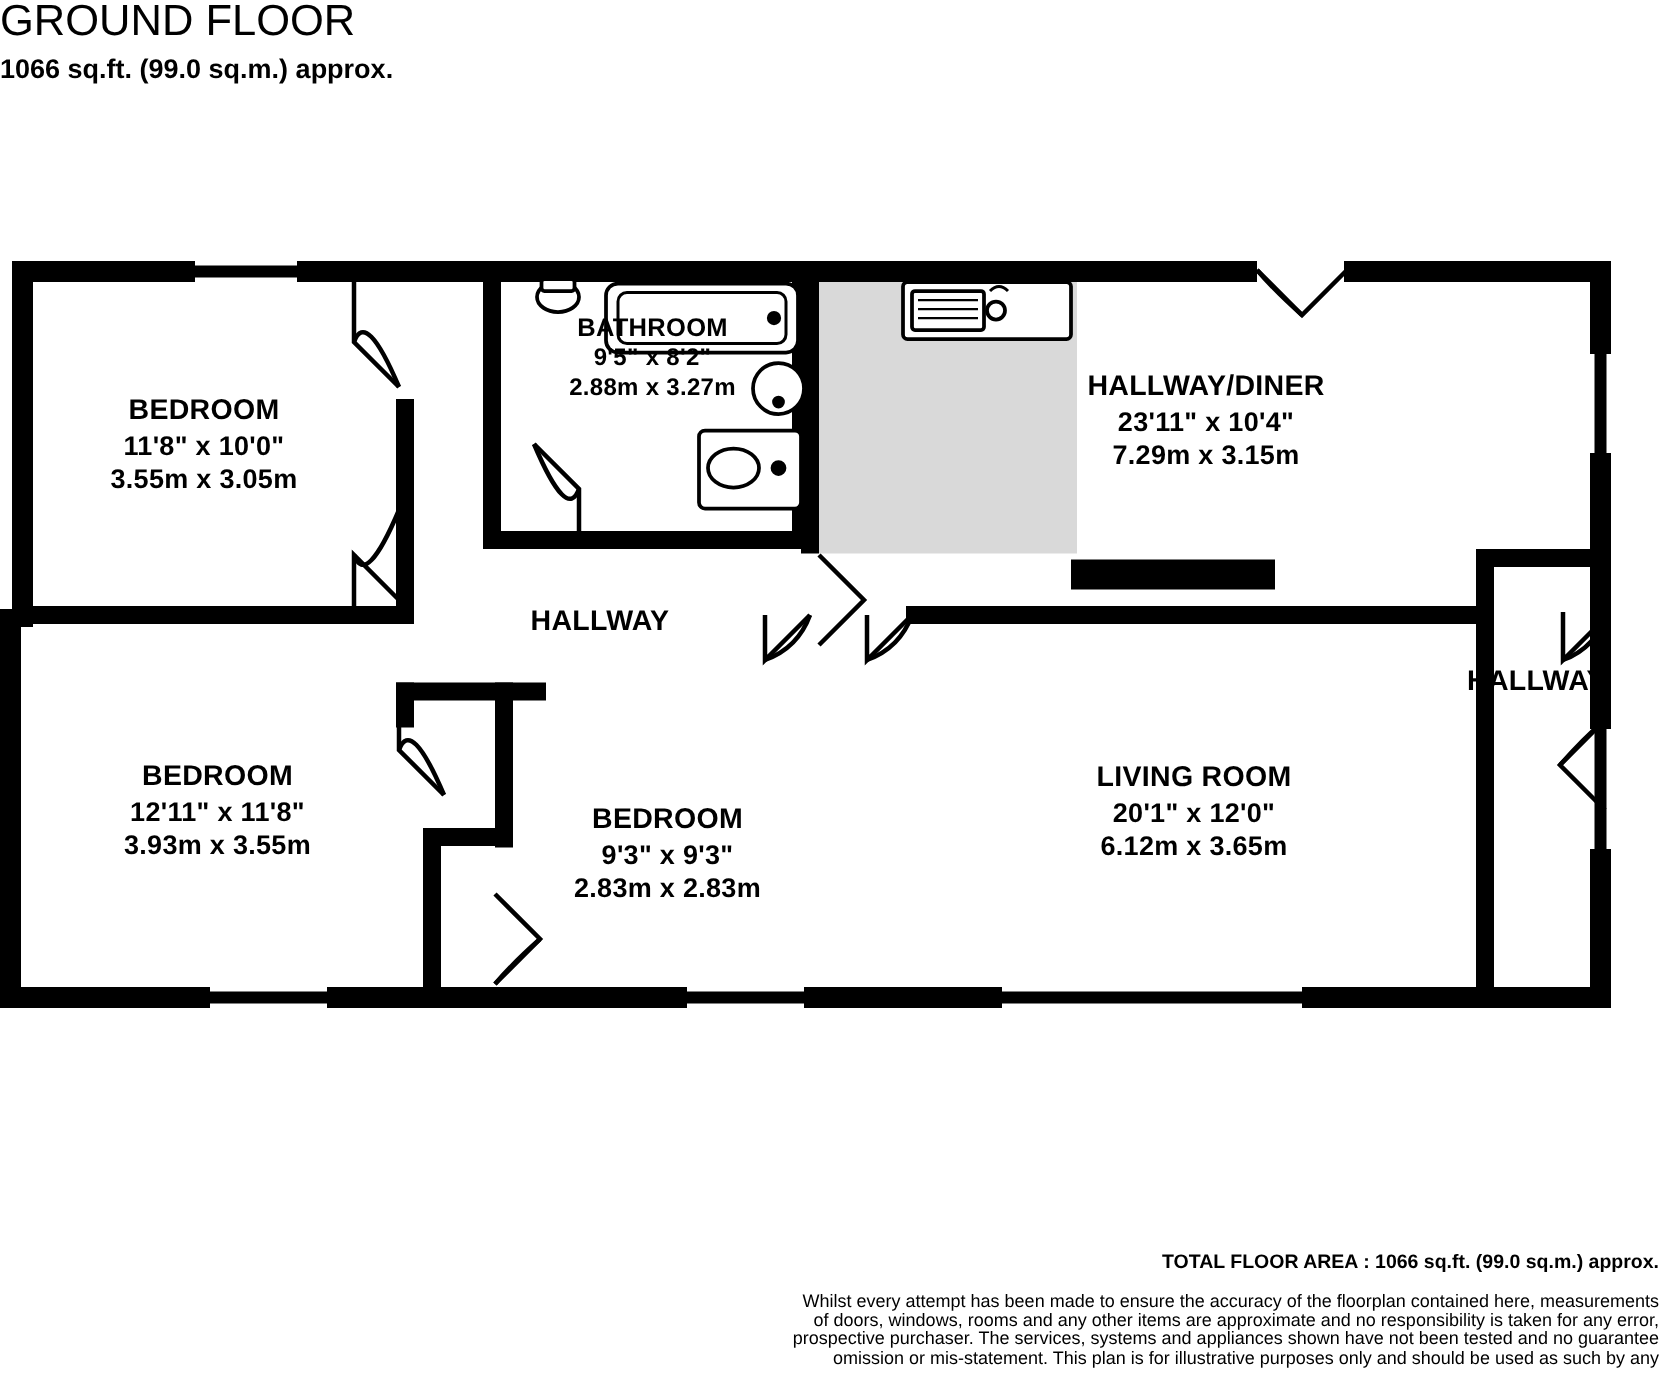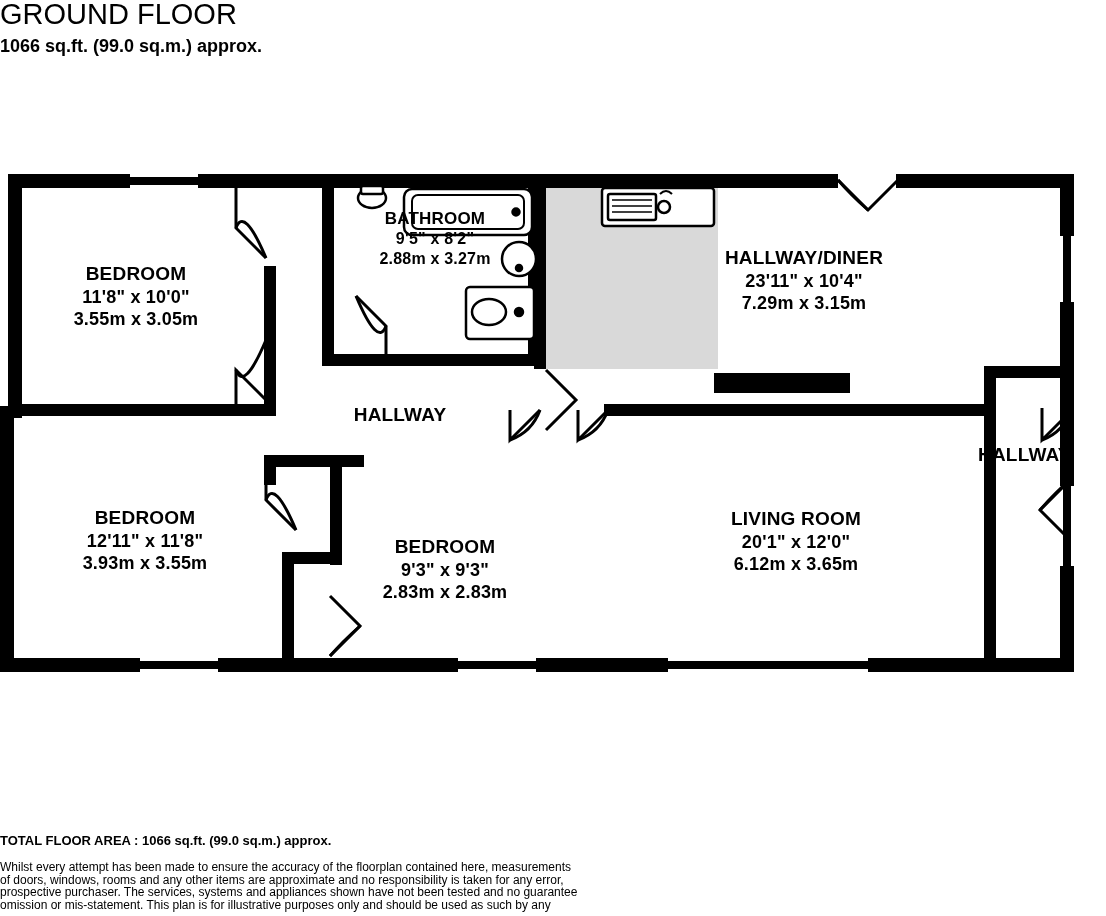--- a/index.html
+++ b/index.html
@@ -63,21 +63,21 @@
     line-height: 22px;
   }
   .room-label.small .rname { font-size: 17px; line-height: 21px; }
   .room-label.small .rdim { font-size: 16px; line-height: 20px; }
 
   
   #footer {
     position: absolute;
     left: 0;
     width: 1106px;
-    text-align: left;
+    text-align: right;
   }
   #total-area {
     font-size: 13px;
     line-height: 17px;
     font-weight: bold;
     font-family: "Liberation Sans", sans-serif;
   }
   #disclaimer {
     font-size: 12px;
     line-height: 12.5px;

